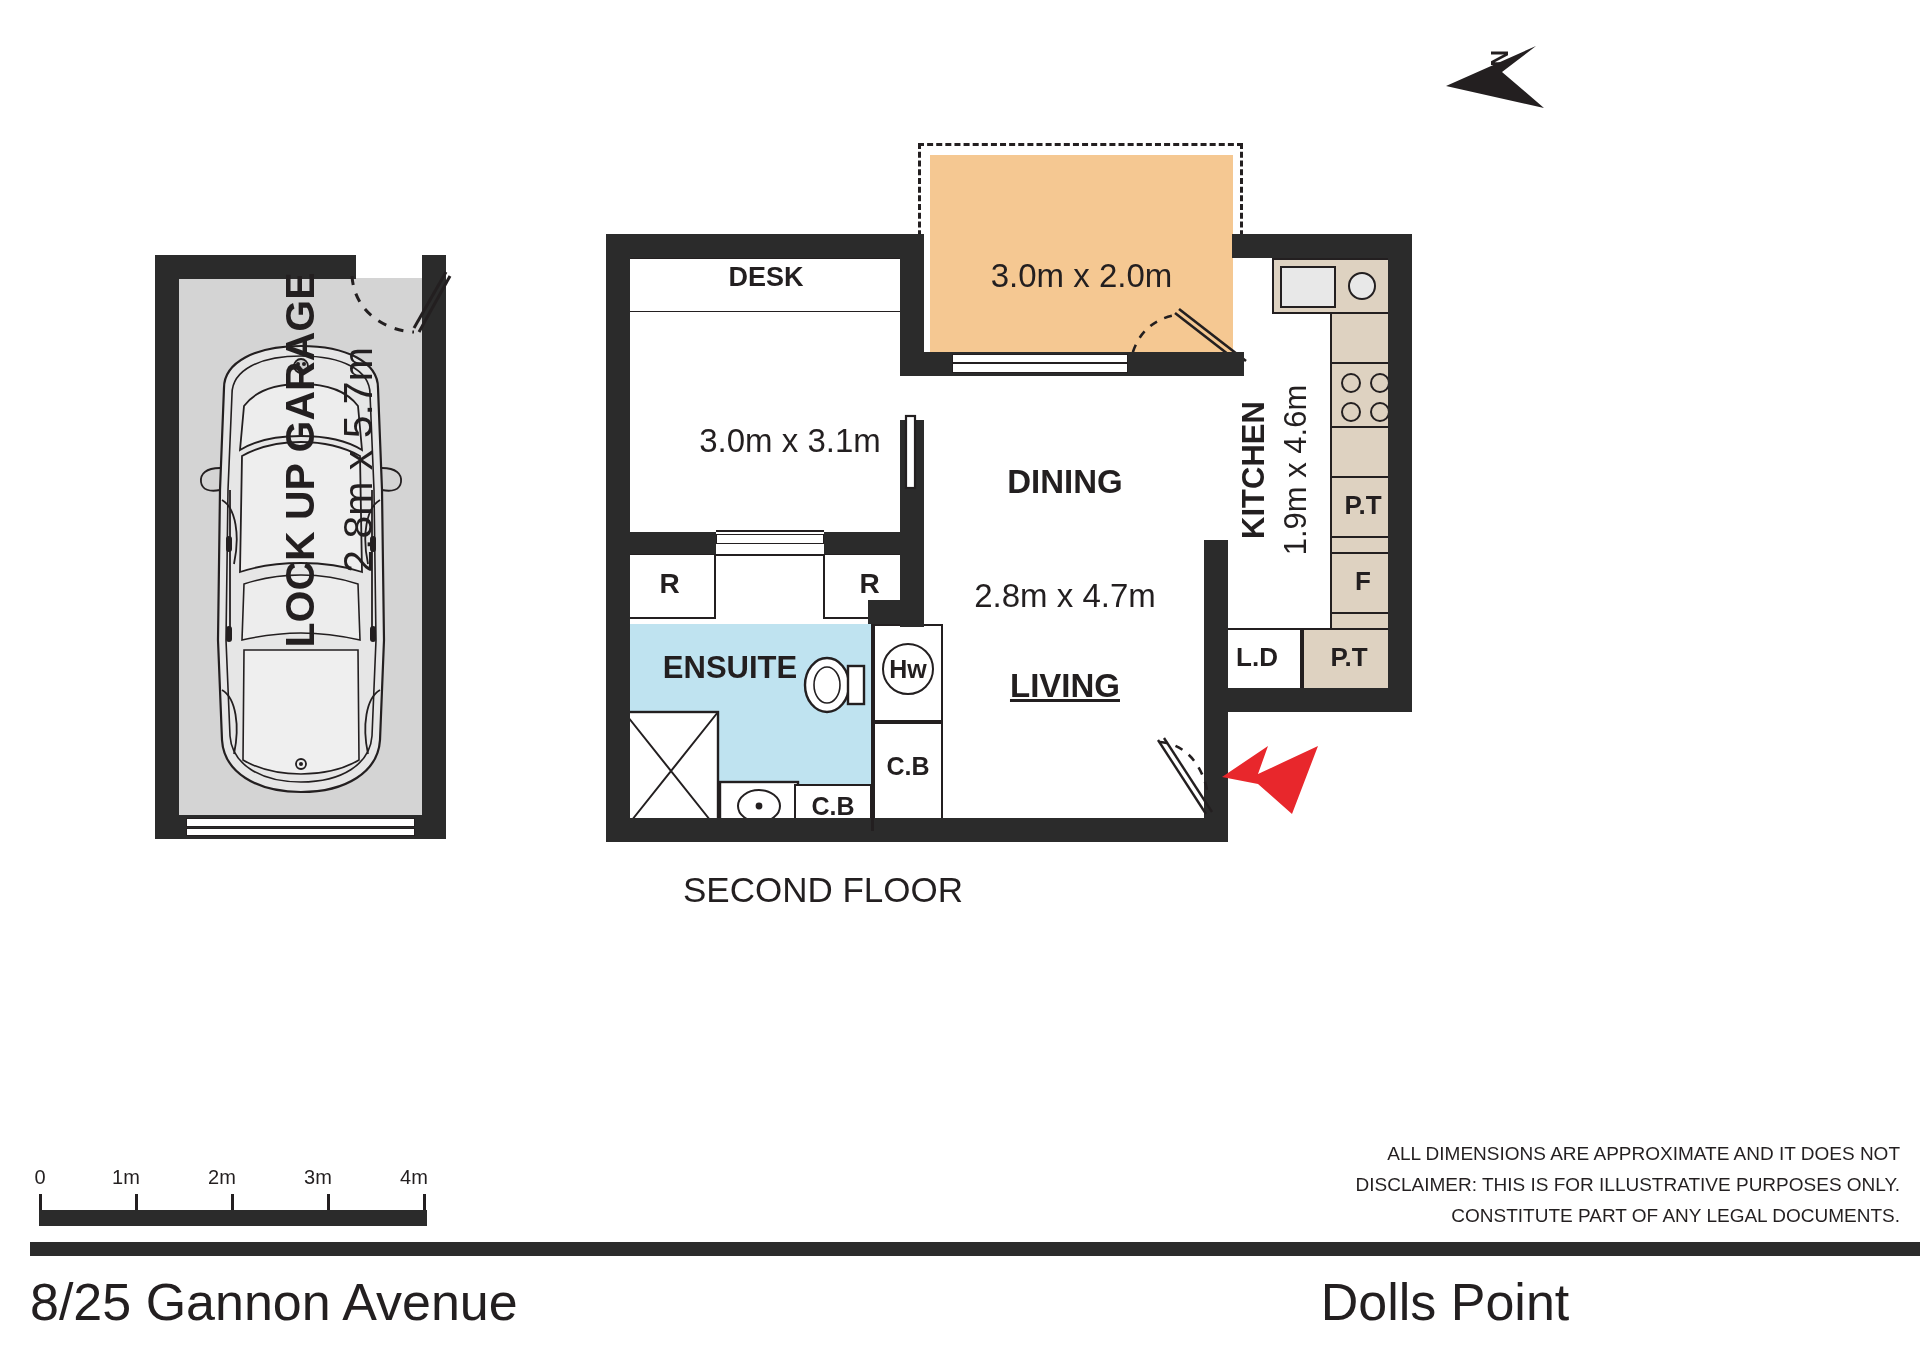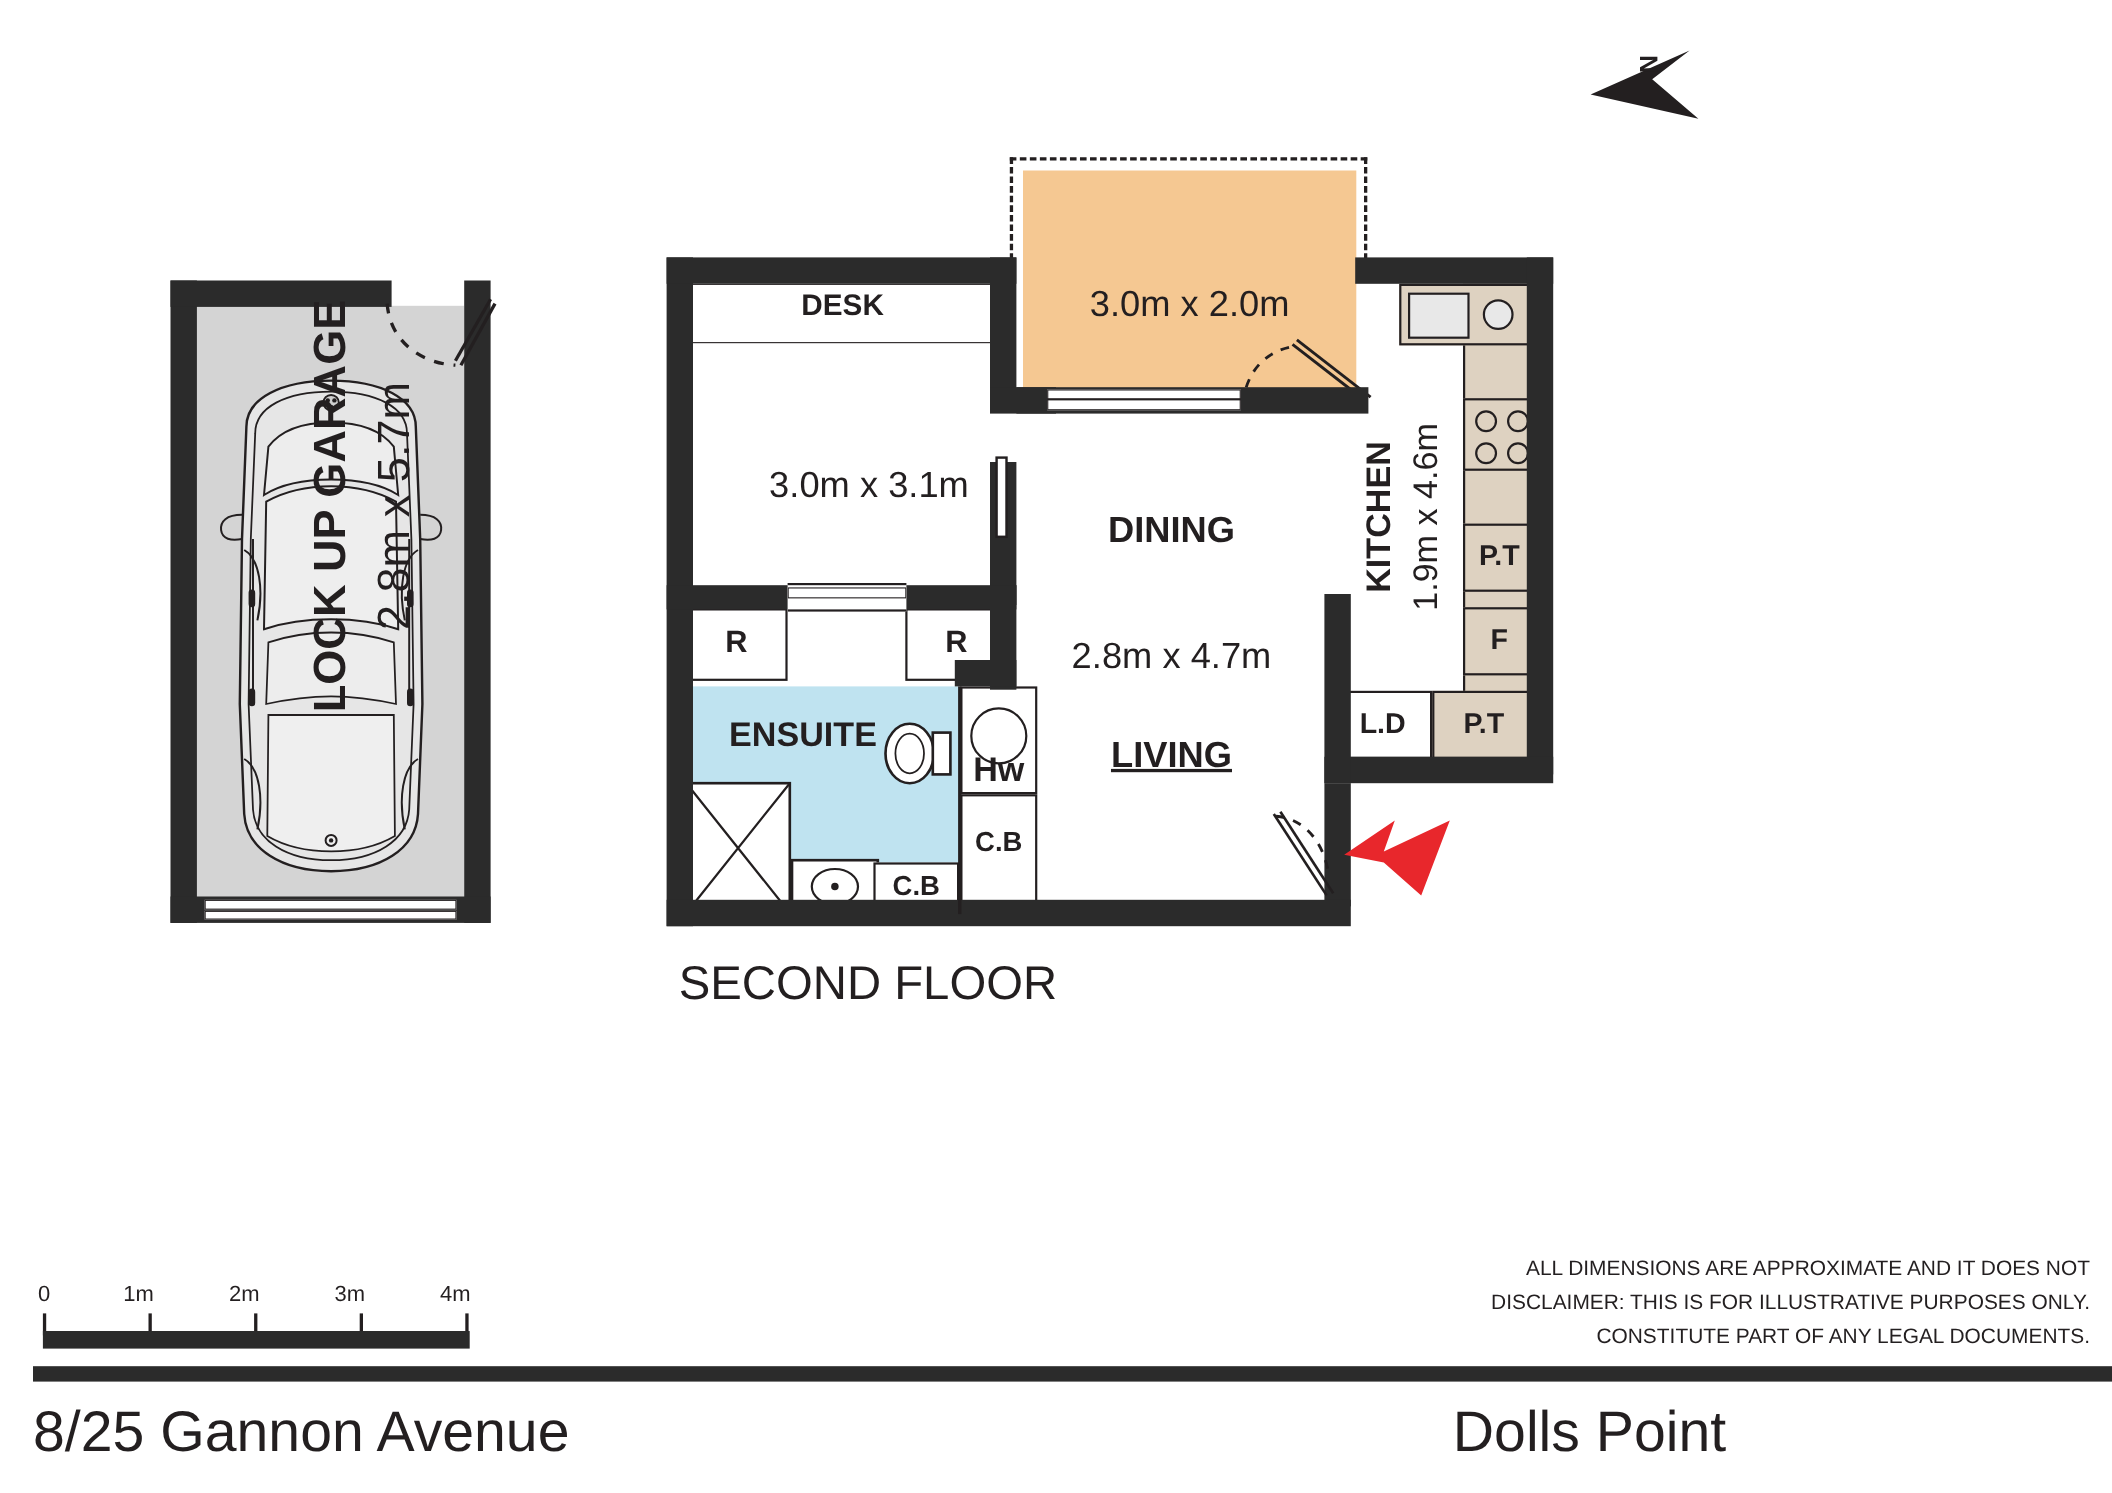--- a/index.html
+++ b/index.html
@@ -203,21 +203,21 @@
   <div class="abs" style="left:794px;top:784px;width:78px;height:47px;background:#fff;border:2px solid #231f20;box-sizing:border-box;"></div>
   <span class="lbl nosel" style="left:794px;top:792px;width:78px;font-size:25px;font-weight:700;">C.B</span>
 
   <div class="abs" style="left:623px;top:553px;width:93px;height:66px;background:#fff;border:2px solid #231f20;box-sizing:border-box;"></div>
   <span class="lbl nosel" style="left:623px;top:568px;width:93px;font-size:28px;font-weight:700;">R</span>
   <div class="abs" style="left:823px;top:553px;width:93px;height:66px;background:#fff;border:2px solid #231f20;box-sizing:border-box;"></div>
   <span class="lbl nosel" style="left:823px;top:568px;width:93px;font-size:28px;font-weight:700;">R</span>
 
   <div class="abs" style="left:873px;top:624px;width:70px;height:98px;background:#fff;border:2px solid #231f20;box-sizing:border-box;"></div>
   <div class="abs" style="left:882px;top:643px;width:52px;height:52px;border:2.4px solid #231f20;border-radius:50%;box-sizing:border-box;background:#fff;"></div>
-  <span class="lbl nosel" style="left:873px;top:682px;width:70px;font-size:31px;font-weight:700;">Hw</span>
+  <span class="lbl nosel" style="left:873px;top:655px;width:70px;font-size:25px;font-weight:700;">Hw</span>
   <div class="abs" style="left:873px;top:722px;width:70px;height:109px;background:#fff;border:2px solid #231f20;box-sizing:border-box;"></div>
   <span class="lbl nosel" style="left:873px;top:752px;width:70px;font-size:25px;font-weight:700;">C.B</span>
 
   <div class="wall" style="left:606px;top:234px;width:24px;height:608px;"></div>
   <div class="wall" style="left:606px;top:234px;width:318px;height:24px;"></div>
   <div class="wall" style="left:900px;top:234px;width:24px;height:140px;"></div>
   <div class="wall" style="left:900px;top:352px;width:60px;height:24px;"></div>
   <div class="wall" style="left:924px;top:352px;width:320px;height:24px;"></div>
   <div class="wall" style="left:1232px;top:234px;width:180px;height:24px;"></div>
   <div class="wall" style="left:1388px;top:234px;width:24px;height:470px;"></div>
@@ -253,21 +253,21 @@
     </svg>
   </div>
 
   <div class="abs" style="left:1222px;top:744px;width:100px;height:72px;">
     <svg width="100" height="72" viewBox="0 0 100 72">
       <path d="M0,33 L46,2 L36,30 L96,2 L70,70 L36,40 Z" fill="#e8272c"></path>
     </svg>
   </div>
 </div>
 
-<span class="lbl nosel" style="left:617px;top:870px;width:360px;font-size:43px;text-align:left;">SECOND FLOOR</span>
+<span class="lbl nosel" style="left:603px;top:870px;width:360px;font-size:35px;text-align:right;">SECOND FLOOR</span>
 
 <div class="abs" style="left:1060px;top:1138px;width:840px;text-align:right;">
   <div style="font-size:19px;line-height:31px;">ALL DIMENSIONS ARE APPROXIMATE AND IT DOES NOT</div>
   <div style="font-size:19px;line-height:31px;">DISCLAIMER: THIS IS FOR ILLUSTRATIVE PURPOSES ONLY.</div>
   <div style="font-size:19px;line-height:31px;">CONSTITUTE PART OF ANY LEGAL DOCUMENTS.</div>
 </div>
 
 <div class="abs" style="left:30px;top:1166px;width:420px;height:60px;">
   <span class="lbl nosel" style="left:-10px;top:0;width:40px;font-size:20px;">0</span>
   <span class="lbl nosel" style="left:76px;top:0;width:40px;font-size:20px;">1m</span>

